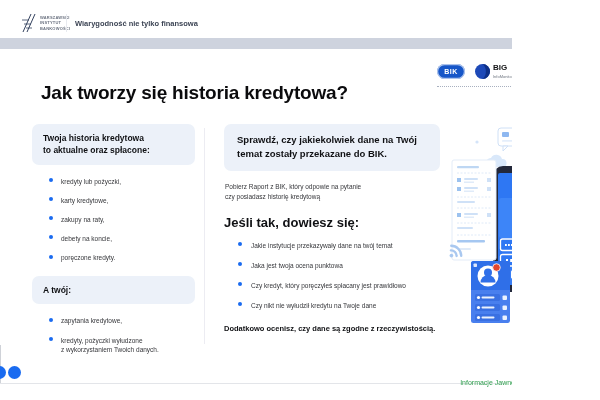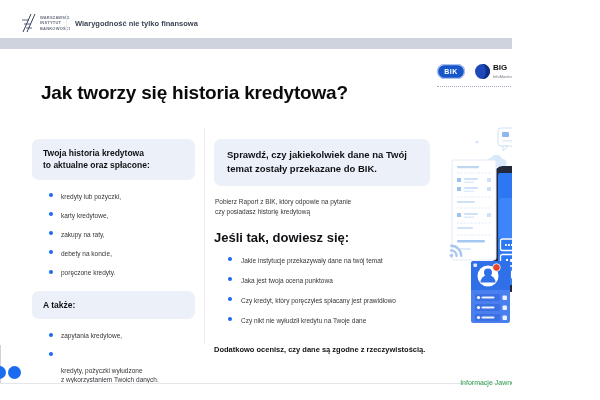--- a/index.html
+++ b/index.html
@@ -24,39 +24,39 @@
             font-size:7px;font-weight:800;letter-spacing:.4px;display:flex;align-items:center;
             justify-content:center;box-shadow:inset 0 0 0 1.2px rgba(255,255,255,.65);}
   .brand{display:flex;gap:3px;align-items:flex-start;}
   .brand-txt{display:flex;flex-direction:column;}
   .brand-main{font-size:8px;font-weight:800;color:#121315;line-height:1;}
   .brand-sub{font-size:4px;color:#6f7680;margin-top:1.5px;}
   .group-row{border-top:1px dotted #a8b0bf;margin-top:7px;padding-top:4px;text-align:right;
              font-size:7px;font-weight:800;color:#17181b;letter-spacing:.3px;}
 
   
-  .pre{white-space:pre-line;margin-top:15px;}
+  .pre{white-space:pre-line;}
   .panel{background:#ecf1f9;border-radius:7px;font-weight:700;color:#101114;}
   .col-left{position:absolute;left:32px;top:124px;width:163px;}
   .col-left .panel{padding:8px 11px;font-size:8.5px;line-height:1.45;}
   .col-left .panel.second{margin-top:7px;}
   ul.blist{list-style:none;margin:12px 0 14px 0;padding:0 0 0 17px;}
   ul.blist li{display:flex;gap:8px;margin-bottom:10px;font-size:6.5px;color:#35363a;line-height:1.4;}
   .dot{width:4px;height:4px;border-radius:50%;background:#1a6bf0;margin-top:1.5px;flex-shrink:0;}
   .col-left ul.blist li span{max-width:100px;}
 
   .vdivider{position:absolute;left:204px;top:128px;width:1px;height:216px;background:#ececf2;}
 
-  .col-mid{position:absolute;left:214px;top:124px;width:216px;}
+  .col-mid{position:absolute;left:224px;top:124px;width:216px;}
   .col-mid .panel{padding:9px 13px;font-size:9.5px;line-height:1.5;}
   .intro{margin:11px 0 0 1px;font-size:6.5px;line-height:1.55;color:#35363a;width:160px;}
   .subhead{margin-top:13px;font-size:13px;font-weight:700;color:#101114;}
   .col-mid ul.blist{margin-top:11px;padding-left:14px;margin-bottom:6px;}
   .col-mid ul.blist li{gap:9px;margin-bottom:11px;}
-  .note{margin-top:20px;font-size:7.5px;font-weight:700;color:#101114;}
+  .note{margin-top:14px;font-size:7.5px;font-weight:700;color:#101114;}
 
   
   .illustration{position:absolute;left:430px;top:118px;width:170px;height:240px;margin:0;}
 
   
   .deco-dot{position:absolute;width:13px;height:13px;border-radius:50%;background:#1a6bf0;top:366px;}
   .deco-dot.clipped{left:-7px;}
   .deco-dot.full{left:8px;}
   .edge-v{position:absolute;left:0;top:345px;width:1px;height:38px;background:#cfd2d8;}
   .edge-h{position:absolute;left:0;top:383px;width:505px;height:1px;background:#e3e5e9;}
@@ -131,21 +131,21 @@
         </li>
       <li>
           <span class="dot"></span>
           <span>debety na koncie,</span>
         </li>
       <li>
           <span class="dot"></span>
           <span>poręczone kredyty.</span>
         </li>
     </ul>
-    <div class="panel second">A także:</div>
+    <div class="panel second">A twój:</div>
     <ul class="blist">
       <li>
           <span class="dot"></span>
           <span>zapytania kredytowe,</span>
         </li>
       <li>
           <span class="dot"></span>
           <span class="pre">kredyty, pożyczki wyłudzone
 z wykorzystaniem Twoich danych.</span>
         </li>

